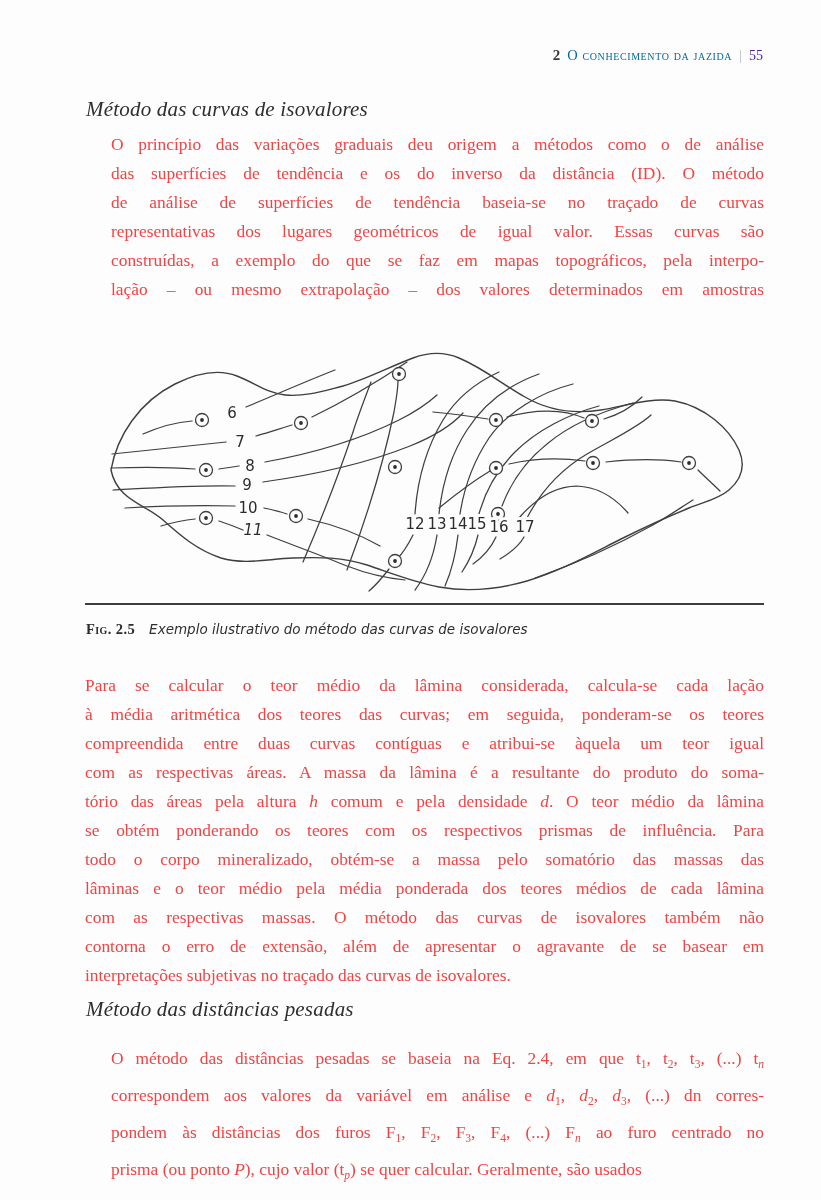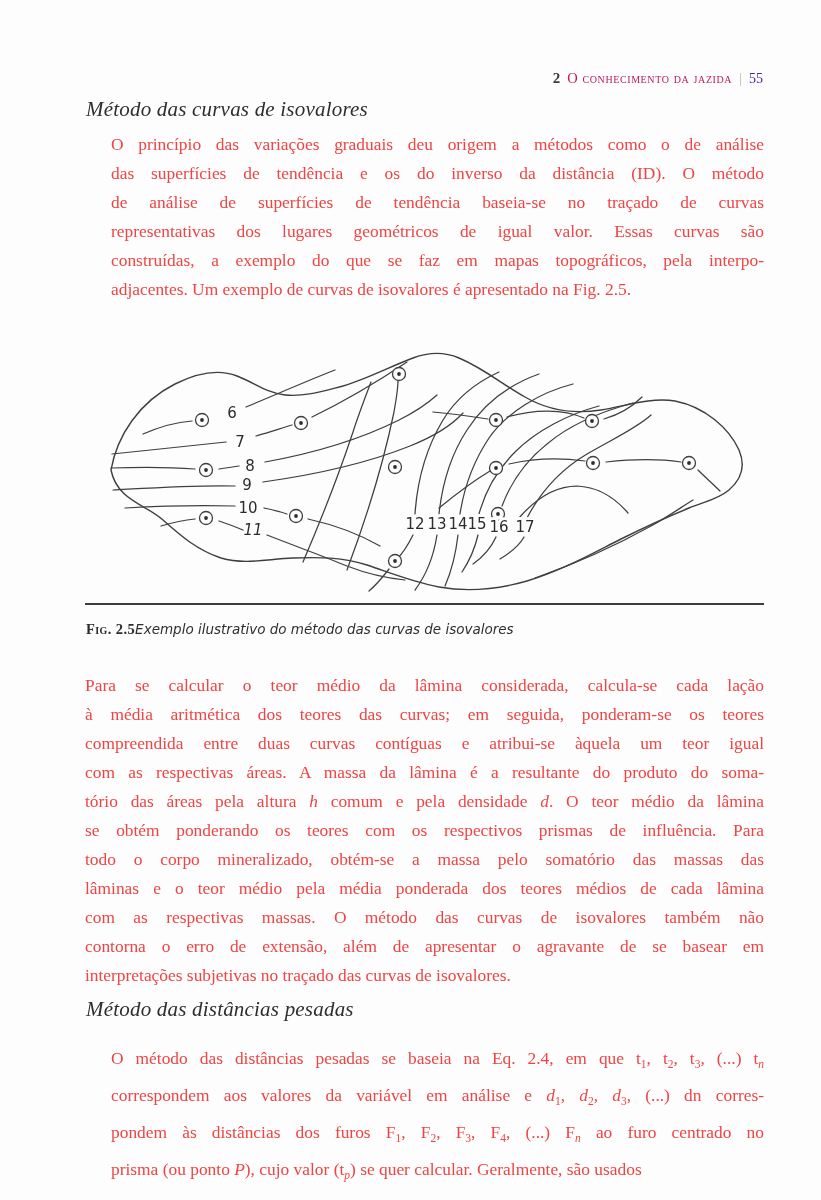--- a/index.html
+++ b/index.html
@@ -3,21 +3,21 @@
 <meta charset="utf-8">
 <style>
   html,body{margin:0;padding:0;background:#ffffff;}
   .page{
     position:relative;width:821px;height:1200px;background:#fdfdfd;
     font-family:"Liberation Serif",serif;color:#272727;overflow:hidden;
   }
   
   .header{position:absolute;top:47px;right:58px;display:flex;align-items:baseline;white-space:nowrap;}
   .chapnum{font-size:15px;font-weight:700;color:#3a3a3a;margin-right:7px;}
-  .chaptitle{font-size:14.5px;font-variant:small-caps;letter-spacing:.6px;color:#be185d;margin-top:23px;}
+  .chaptitle{font-size:14.5px;font-variant:small-caps;letter-spacing:.6px;color:#0369a1;}
   .sep{color:#b3b3b3;font-size:14px;margin:0 7px;font-weight:400;}
   .pagenum{font-size:14px;color:#4c1d95;}
   
   .h1{position:absolute;left:86px;font-size:21px;font-style:italic;color:#2e2e2e;letter-spacing:.2px;}
   #h1a{top:97px;text-align:right;}
   #h1b{top:997px;}
   
   .para{position:absolute;font-size:17.4px;line-height:29px;color:#ef4444;}
   #p1{top:130px;left:111px;width:653px;}
   #p2{top:671px;left:85px;width:679px;}
@@ -36,21 +36,21 @@
   .clabel{
     font-family:"DejaVu Sans",sans-serif;font-size:15px;fill:#2c2c2c;
     text-anchor:middle;dominant-baseline:central;
     paint-order:stroke;stroke:#fdfdfd;stroke-width:6px;stroke-linejoin:round;
   }
   .clabel.it{font-style:italic;}
   
   .rule{position:absolute;left:85px;top:603px;width:679px;height:2px;background:#3d3d3d;}
   .caption{position:absolute;left:86px;top:620px;white-space:nowrap;}
   .caption .lab{font-family:"Liberation Serif",serif;font-variant:small-caps;font-weight:700;
-    font-size:14.5px;letter-spacing:.4px;color:#2b2b2b;margin-right:0;}
+    font-size:14.5px;letter-spacing:.4px;color:#2b2b2b;margin-right:14px;}
   .caption .txt{font-family:"DejaVu Sans",sans-serif;font-style:italic;font-size:13.5px;color:#2e2e2e;}
 </style>
 </head>
 <body>
 
 <div class="page">
 
   <div class="header">
     <span class="chapnum">2</span>
     <span class="chaptitle">O conhecimento da jazida</span>
@@ -59,21 +59,21 @@
   </div>
 
   <div class="h1" id="h1a">Método das curvas de isovalores</div>
 
   <div class="para" id="p1">
       <div class="line">O princípio das variações graduais deu origem a métodos como o de análise</div>
       <div class="line">das superfícies de tendência e os do inverso da distância (ID). O método</div>
       <div class="line">de análise de superfícies de tendência baseia-se no traçado de curvas</div>
       <div class="line">representativas dos lugares geométricos de igual valor. Essas curvas são</div>
       <div class="line">construídas, a exemplo do que se faz em mapas topográficos, pela interpo-</div>
-      <div class="line last">adjacentes. Um exemplo de curvas de isovalores é apresentado na Fig. 2.5.</div>
+      <div class="line">lação – ou mesmo extrapolação – dos valores determinados em amostras</div>
     </div>
 
   <div class="figwrap">
     <svg id="isomap" width="660" height="250" viewBox="0 0 660 250" xmlns="http://www.w3.org/2000/svg">
       <g>
         <path class="cpath outline" d="M 16,120 C 22,86 44,52 80,34 C 102,23 124,19 142,26 C 160,33 172,43 190,45 C 210,47 228,41 248,36 C 272,29 294,17 318,8 C 334,2 350,2 364,8 C 390,19 408,35 430,47 C 454,61 480,64 506,60 C 530,56 556,47 580,51 C 610,57 634,78 644,100 C 650,114 648,128 634,140 C 622,150 608,152 594,158 C 572,167 550,177 526,189 C 498,203 466,221 432,231 C 404,239 372,242 344,237 C 318,232 296,223 272,215 C 248,207 224,207 198,208 C 172,209 150,215 126,208 C 102,200 86,186 68,170 C 50,154 22,150 16,120 Z"></path>
       </g>
       <g>
         <path class="cpath" d="M 48,84 C 64,77 84,72 97,71"></path>
         <path class="cpath" d="M 151,57 C 180,45 214,30 240,20"></path>

